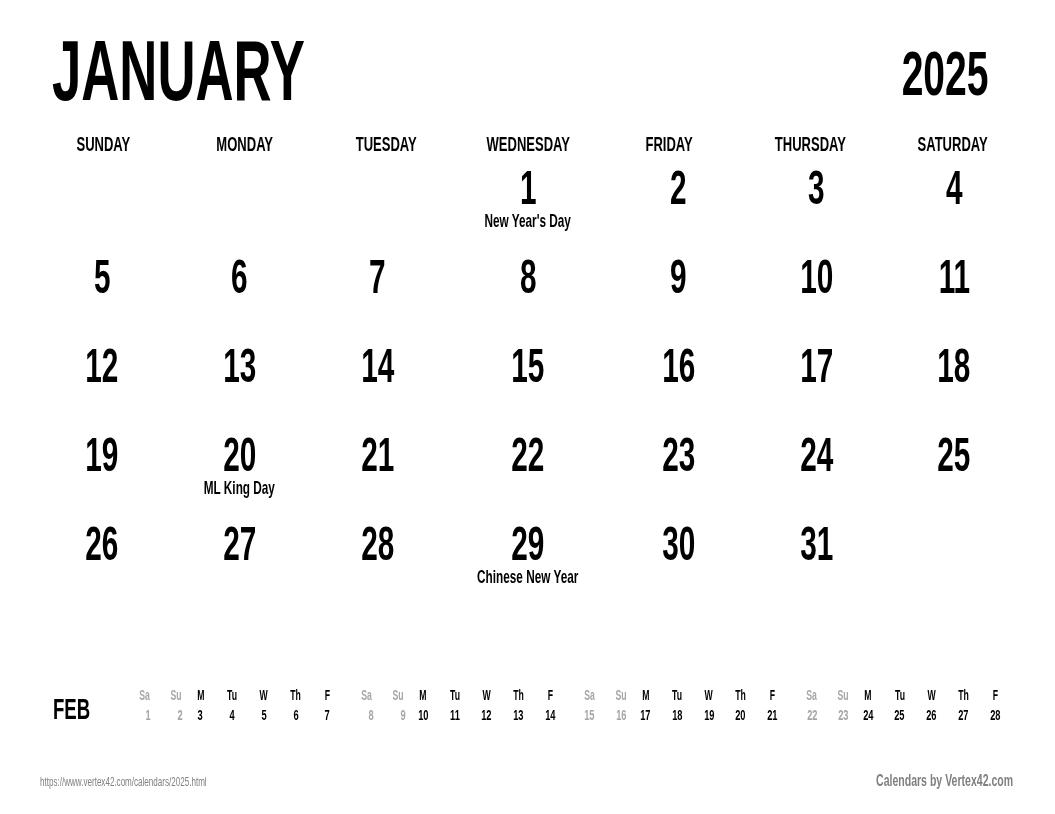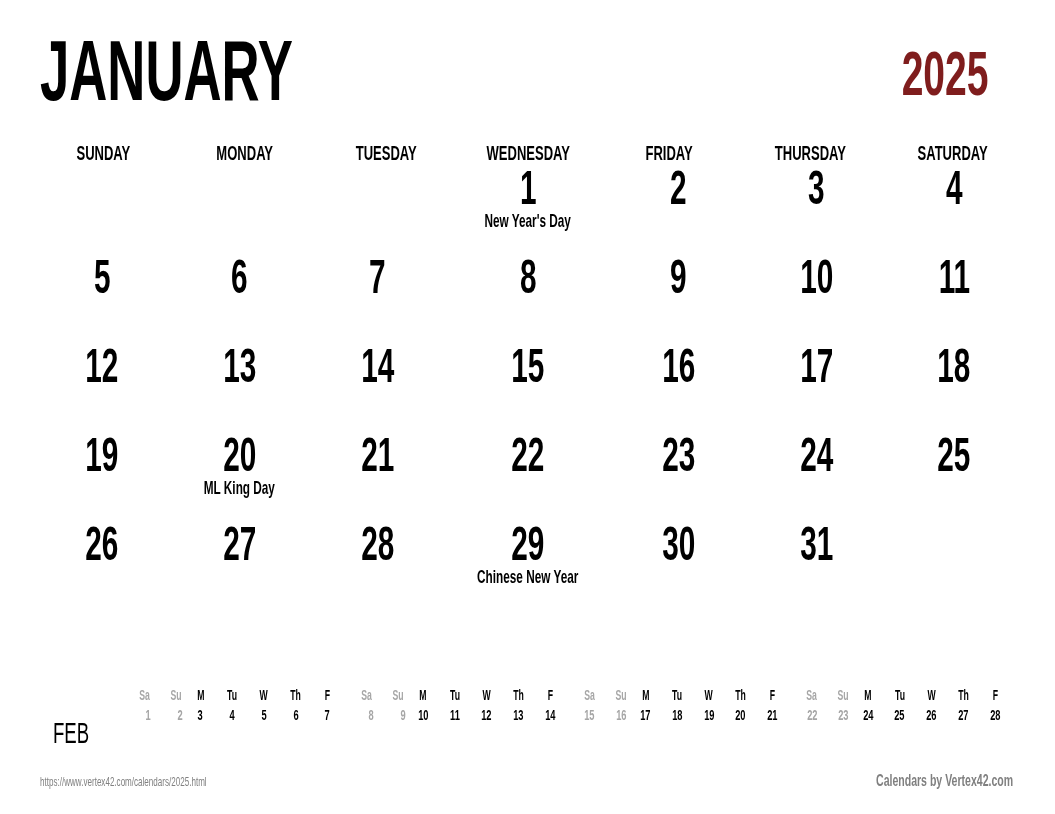--- a/index.html
+++ b/index.html
@@ -40,46 +40,46 @@
   
   .header {
     position: absolute;
     left: 0;
     top: 28px;
     width: 1055px;
     height: 86px;
   }
   .month-title {
     position: absolute;
-    left: 40px;
+    left: 52px;
     top: 0;
     height: 86px;
     line-height: 86px;
     font-size: 85px;
     font-weight: bold;
     letter-spacing: 0px;
     color: #000000;
   }
   .year-title {
     position: absolute;
     right: 40px;
     top: 10px;
     height: 70px;
     line-height: 70px;
     font-size: 63px;
     font-weight: bold;
-    color: #7f1d1d;
+    color: #000000;
     text-align: center;
   }
 
   
   .dow-row {
     position: absolute;
     left: 33px;
-    top: 140px;
+    top: 131px;
     width: 990px;
     height: 26px;
     display: flex;
   }
   .dow-cell {
     flex: 1 1 0;
     text-align: center;
     font-size: 21px;
     font-weight: bold;
     line-height: 26px;
@@ -126,24 +126,23 @@
     left: 33px;
     top: 686px;
     width: 990px;
     height: 46px;
   }
   .mini-label {
     position: absolute;
     left: 20px;
     top: 6px;
     font-size: 30px;
-    font-weight: normal;
+    font-weight: bold;
     line-height: 34px;
     color: #000000;
-    margin-top: 24px;
   }
   .mini-days {
     position: absolute;
     left: 88px;
     top: 0;
     width: 890px;
     height: 46px;
     display: flex;
   }
   .mini-day {

